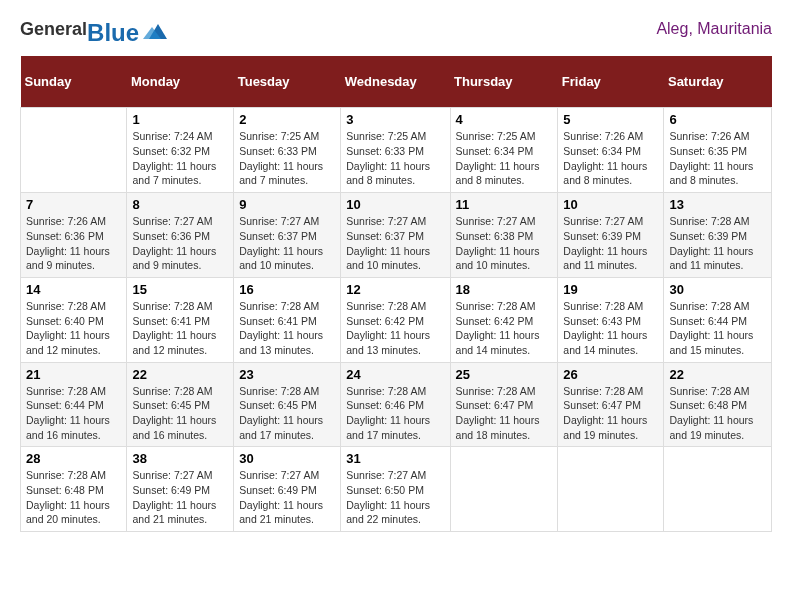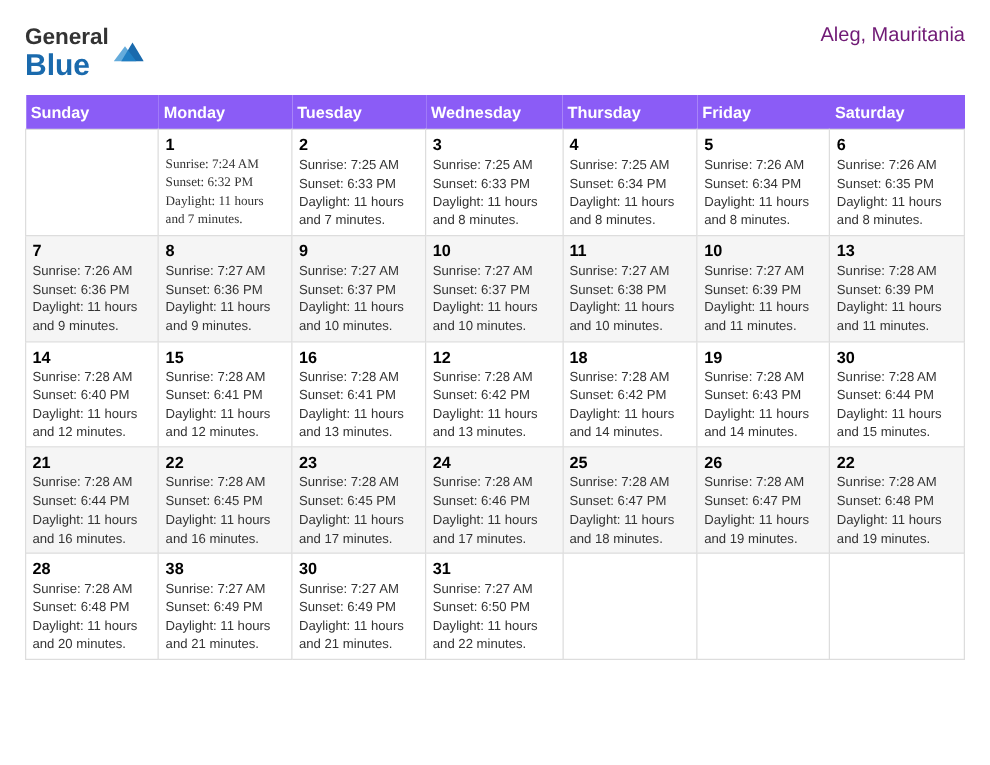--- a/index.html
+++ b/index.html
@@ -15,21 +15,21 @@
       justify-content: space-between;
       align-items: flex-start;
       margin-bottom: 10px;
     }
     .logo {
       display: flex;
       align-items: center;
     }
     .logo-text {
       display: flex;
-      flex-direction: column;
+      flex-direction: row;
       line-height: 1.1;
     }
     .logo-general {
       font-size: 18px;
       font-weight: bold;
       color: #333;
     }
     .logo-blue {
       font-size: 24px;
       font-weight: bold;
@@ -51,23 +51,23 @@
     .title-location {
       font-size: 16px;
       color: #701a75;
     }
     table {
       width: 100%;
       border-collapse: collapse;
       font-size: 11px;
     }
     thead tr th {
-      background-color: #8b5cf6;
+      background-color: #7f1d1d;
       color: #fff;
-      padding: 6px 4px;
+      padding: 18px 4px;
       text-align: left;
       font-size: 13px;
       font-weight: bold;
     }
     tbody tr td {
       border: 1px solid #ddd;
       padding: 4px 5px;
       vertical-align: top;
       width: 113px;
       min-height: 70px;
@@ -122,21 +122,21 @@
         <th>Thursday</th>
         <th>Friday</th>
         <th>Saturday</th>
       </tr>
   </thead>
   <tbody id="calendar-body">
       <tr>
         <td class="empty-cell"></td>
         <td>
           <span class="day-num">1</span>
-          <div class="day-info" style="white-space: pre-line; font-family: Liberation Serif, serif;">Sunrise: 7:24 AM
+          <div class="day-info" style="white-space: pre-line;">Sunrise: 7:24 AM
 Sunset: 6:32 PM
 Daylight: 11 hours
 and 7 minutes.</div>
         </td>
         <td>
           <span class="day-num">2</span>
           <div class="day-info" style="white-space: pre-line;">Sunrise: 7:25 AM
 Sunset: 6:33 PM
 Daylight: 11 hours
 and 7 minutes.</div>

